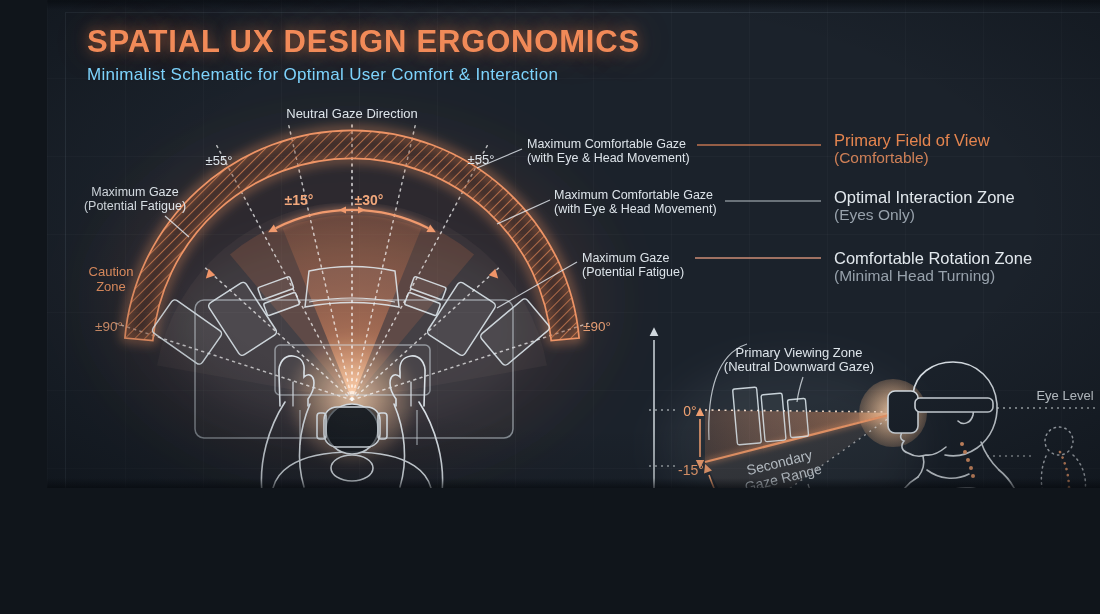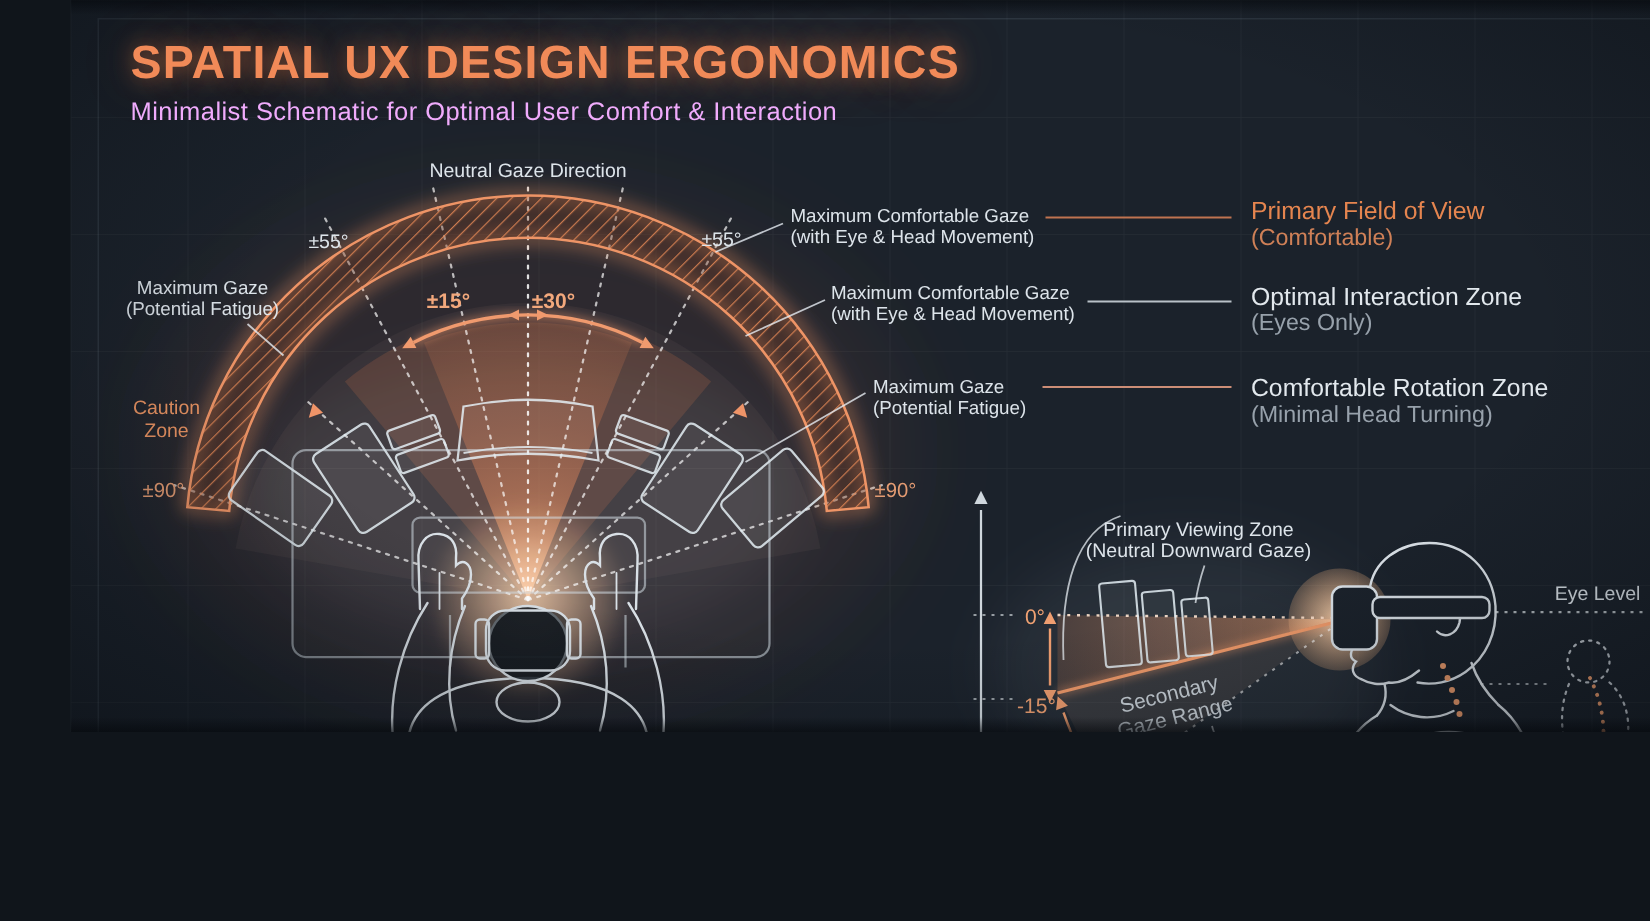--- a/index.html
+++ b/index.html
@@ -6,21 +6,21 @@
   .stage{position:relative;width:1100px;height:488px;background:#1b222b;overflow:hidden;
          font-family:"Liberation Sans",sans-serif;margin-left:47px;}
   .frame-vignette{position:absolute;inset:0;pointer-events:none;
     background:radial-gradient(ellipse at 50% 45%, rgba(0,0,0,0) 55%, rgba(5,9,14,0.45) 100%);}
   .edge-shade{position:absolute;left:0;right:0;height:10px;pointer-events:none;}
   .edge-shade.top{top:0;background:linear-gradient(rgba(4,7,11,0.6),rgba(4,7,11,0));}
   .edge-shade.bottom{bottom:0;background:linear-gradient(rgba(4,7,11,0),rgba(4,7,11,0.6));}
   .header{position:absolute;left:40px;top:24px;z-index:5;}
   .header h1{margin:0;font-size:31px;font-weight:bold;letter-spacing:0.8px;color:#f18a58;
     text-shadow:0 0 14px rgba(242,132,74,0.55),0 0 38px rgba(242,132,74,0.32);}
-  .header .subtitle{margin-top:5px;font-size:17px;letter-spacing:0.3px;color:#f0abfc;}
+  .header .subtitle{margin-top:5px;font-size:17px;letter-spacing:0.3px;color:#7dd3fc;}
   svg text{font-family:"Liberation Sans",sans-serif;}
   .lbl{fill:#dde4ea;font-size:12.5px;}
   .lbl-sm{fill:#dde4ea;font-size:13px;}
   .ang{fill:#f2a87c;font-size:14px;font-weight:bold;}
   .ang-o{fill:#e39b72;font-size:13.5px;}
   .legend-t{font-size:16.5px;fill:#e2e8ed;}
   .legend-s{font-size:15.5px;fill:#97a1ab;}
 </style>
 </head>
 <body>

